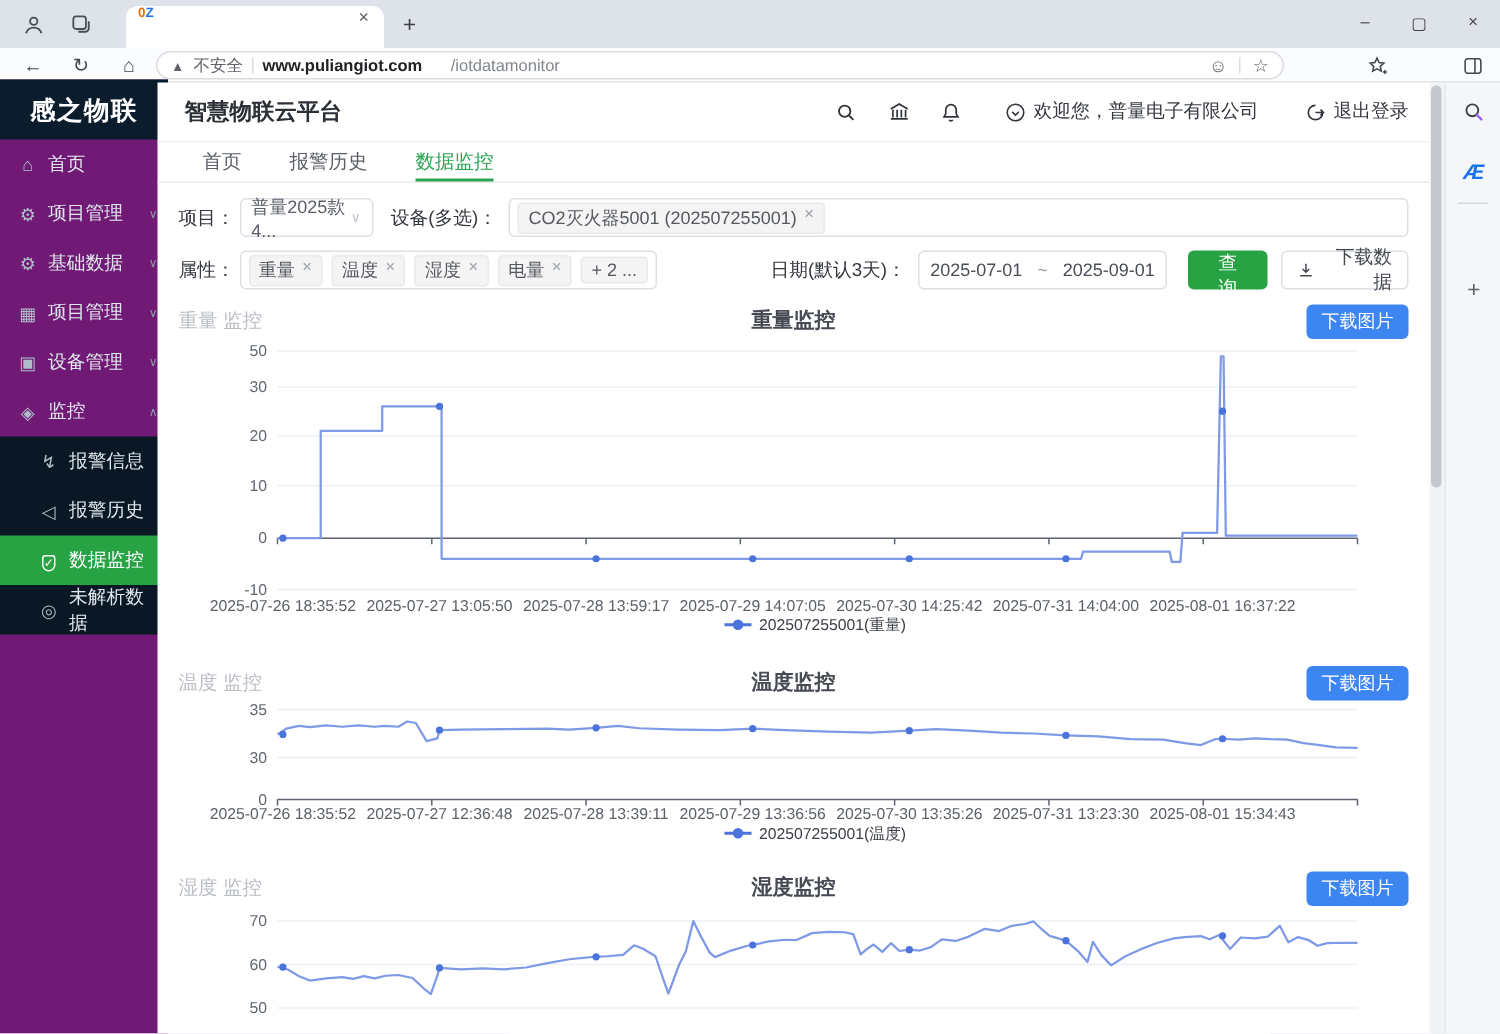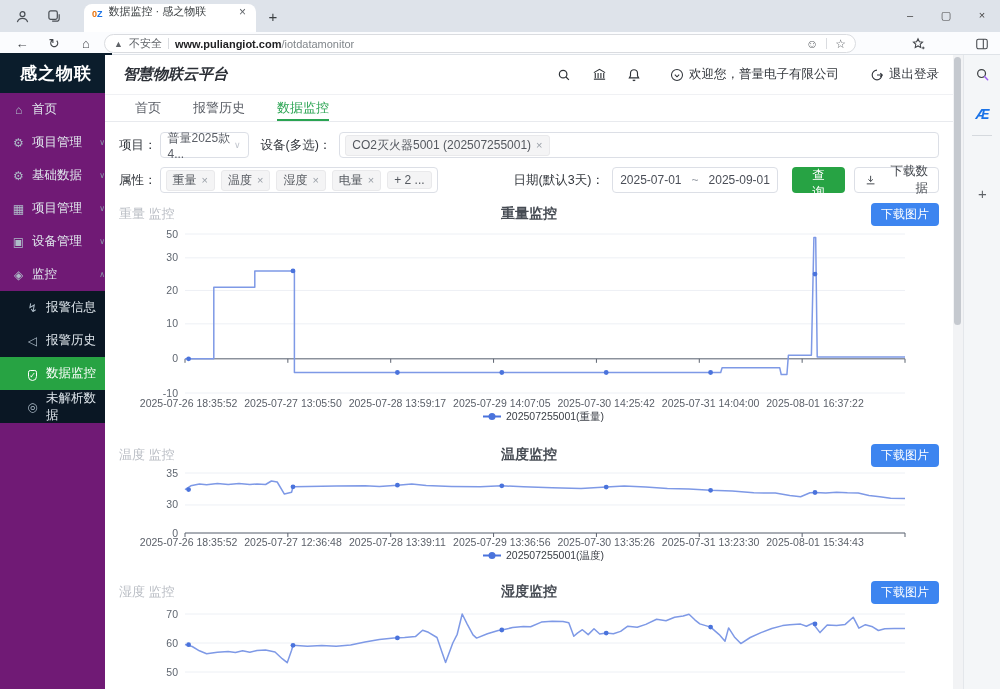--- a/index.html
+++ b/index.html
@@ -2,34 +2,34 @@
 <html><head>
 <meta charset="utf-8">
 <style>
   * { margin:0; padding:0; box-sizing:border-box; }
   html,body { width:1000px; height:689px; overflow:hidden; }
   body { font-family:"Liberation Sans","DejaVu Sans",sans-serif; background:#dee3ea; position:relative; }
 
   
   .tabstrip { position:absolute; top:0; left:0; right:0; height:32px; background:#dee3ea; }
   .chrome-ibtn { position:absolute; top:6px; width:20px; height:20px; display:flex; align-items:center; justify-content:center; color:#4a4f55; border-radius:4px; cursor:pointer; }
-  .tab { position:absolute; left:84px; top:4px; width:172px; height:28px; background:#fff; border-radius:8px 8px 0 0; display:flex; align-items:flex-end; padding:15px 8px; gap:6px; }
+  .tab { position:absolute; left:84px; top:4px; width:172px; height:28px; background:#fff; border-radius:8px 8px 0 0; display:flex; align-items:flex-start; padding:0 8px; gap:6px; }
   .favicon { font-size:9px; font-weight:bold; letter-spacing:0; line-height:1; }
   .favicon .f1 { color:#e8710a; } .favicon .f2 { color:#1a73e8; }
   .tab-title { font-size:11px; color:#3c4043; flex:1; white-space:nowrap; overflow:hidden;margin-top:34px; }
   .tab-close { font-size:12px; color:#5f6368; cursor:pointer; padding:0 2px; }
   .newtab { position:absolute; left:264px; top:7px; width:18px; height:18px; color:#3c4043; font-size:15px; display:flex; align-items:center; justify-content:center; cursor:pointer; }
   .wincontrols { position:absolute; top:0; right:0; height:30px; display:flex; }
   .winbtn { width:36px; height:30px; display:flex; align-items:center; justify-content:center; font-size:11px; color:#444; cursor:pointer; }
 
   .navbar { position:absolute; top:32px; left:0; right:0; height:23px; background:#fbfcfe; border-bottom:1px solid #dfe3e8; }
   .nav-ibtn { position:absolute; top:2px; width:20px; height:19px; display:flex; align-items:center; justify-content:center; color:#44474c; font-size:13px; cursor:pointer; }
   .urlpill { position:absolute; left:104px; top:2px; width:752px; height:19px; background:#fff; border:1px solid #dadce0; border-radius:10px; display:flex; align-items:center; padding:0 9px; gap:6px; font-size:11px; color:#5f6368; }
   .url-host { color:#202124; font-weight:bold; font-size:11px; }
-  .url-path { color:#80868b; font-size:11px; }
+  .url-path { color:#80868b; font-size:11px;padding-left:19px; }
   .pill-right { margin-left:auto; display:flex; align-items:center; gap:8px; }
   .vdiv { width:1px; height:11px; background:#dadce0; }
 
   
   .edgebar { position:absolute; top:55px; right:0; width:37px; bottom:0; background:#f4f6f8; border-left:1px solid #e4e7eb; }
   .edge-ibtn { position:absolute; left:8px; width:21px; height:21px; display:flex; align-items:center; justify-content:center; cursor:pointer; color:#3c4043; }
   .edge-div { position:absolute; left:8px; right:8px; top:80px; height:1px; background:#d5d9de; }
   .scrollbar { position:absolute; top:55px; right:37px; width:11px; bottom:0; background:#f2f3f5; }
   .scroll-thumb { position:absolute; top:2px; left:2px; width:7px; height:268px; border-radius:4px; background:#c5c9cf; }
 
@@ -41,37 +41,37 @@
   .nav-item .chev { margin-left:auto; font-size:8px; color:#8a9aa8; }
   .submenu { background:#0a1724; }
   .submenu .nav-item { padding-left:26px; }
   .nav-item.active { background:#27a343; color:#fff; }
   .nav-item.active .nicon { color:#fff; }
   .shield-ic { width:12px; height:12px; border:1px solid currentColor; border-radius:3px 3px 6px 6px; font-size:8px; line-height:10px; text-align:center; }
 
   
   .main { position:absolute; left:105px; top:55px; width:848px; bottom:0; background:#fff; overflow:hidden; }
   .appheader { height:40px; display:flex; align-items:center; padding:0 14px 0 18px; border-bottom:1px solid #f0f1f4; }
-  .app-title { font-size:15px; font-weight:bold; color:#2b2f36;font-style:italic; }
+  .app-title { font-size:15px; font-weight:bold; color:#2b2f36; }
   .hdr-right { margin-left:auto; display:flex; align-items:center; gap:17px; }
   .hdr-ic { width:18px; height:18px; display:flex; align-items:center; justify-content:center; color:#2f3338; cursor:pointer; }
   .account { display:flex; align-items:center; gap:5px; font-size:12.5px; color:#33373d; margin-left:10px; cursor:pointer; }
   .logout { display:flex; align-items:center; gap:5px; font-size:12.5px; color:#33373d; margin-left:14px; cursor:pointer; }
 
   .apptabs { height:27px; border-bottom:1px solid #e8eaee; display:flex; padding-left:30px; gap:32px; }
   .apptab { font-size:13px; color:#5a5e66; line-height:25px; cursor:pointer; border-bottom:2px solid transparent; }
   .apptab.active { color:#2aa452; border-bottom-color:#2aa452; }
 
   .filters { padding:10px 14px 0; }
   .frow { display:flex; align-items:center; height:26px; margin-bottom:9px; font-size:12.5px; color:#33373d; }
   .flabel { flex:none; }
   .select { width:89px; height:26px; border:1px solid #dcdfe6; border-radius:4px; display:flex; align-items:center; padding:0 7px; margin-left:3px; color:#5a5e66; font-size:12px; cursor:pointer; }
   .select .sel-arr { margin-left:auto; color:#c0c4cc; font-size:9px; }
   .box { border:1px solid #dcdfe6; border-radius:4px; height:26px; display:flex; align-items:center; padding:0 5px; gap:6px; }
-  .tag { background:#f4f4f5; border:1px solid #e9e9eb; border-radius:3px; padding:1px 6px; font-size:12px; color:#54585f; display:flex; align-items:center; gap:5px; white-space:nowrap; }
+  .tag { background:#f4f4f5; border:1px solid #e9e9eb; border-radius:3px; padding:1px 6px; font-size:12px; color:#54585f; display:flex; align-items:flex-start; gap:5px; white-space:nowrap; }
   .tag .x { color:#9aa0a8; font-size:11px; cursor:pointer; }
   .devicebox { flex:1; margin-left:8px; }
   .attrbox { width:292px; margin-left:3px; }
   .datebox { width:176px; margin-left:8px; justify-content:center; gap:10px; font-size:12px; color:#4a4e57; }
   .btn-green { height:26px; padding:0 13px; background:#27a344; border:none; border-radius:4px; color:#fff; font-size:12.5px; margin-left:14px; cursor:pointer; font-family:inherit; }
   .btn-plain { height:26px; padding:0 10px; background:#fff; border:1px solid #dcdfe6; border-radius:4px; color:#44484f; font-size:12.5px; margin-left:9px; cursor:pointer; display:flex; align-items:center; gap:5px; font-family:inherit;text-align:right; }
 
   .chart-head { height:24px; display:flex; align-items:center; padding:0 14px; position:relative; margin-top:9px; }
   .chart-head.mt2 { margin-top:17px; } .chart-head.mt3 { margin-top:15px; }
   .side-label { color:#b9bdc4; font-size:13px; z-index:1; }

